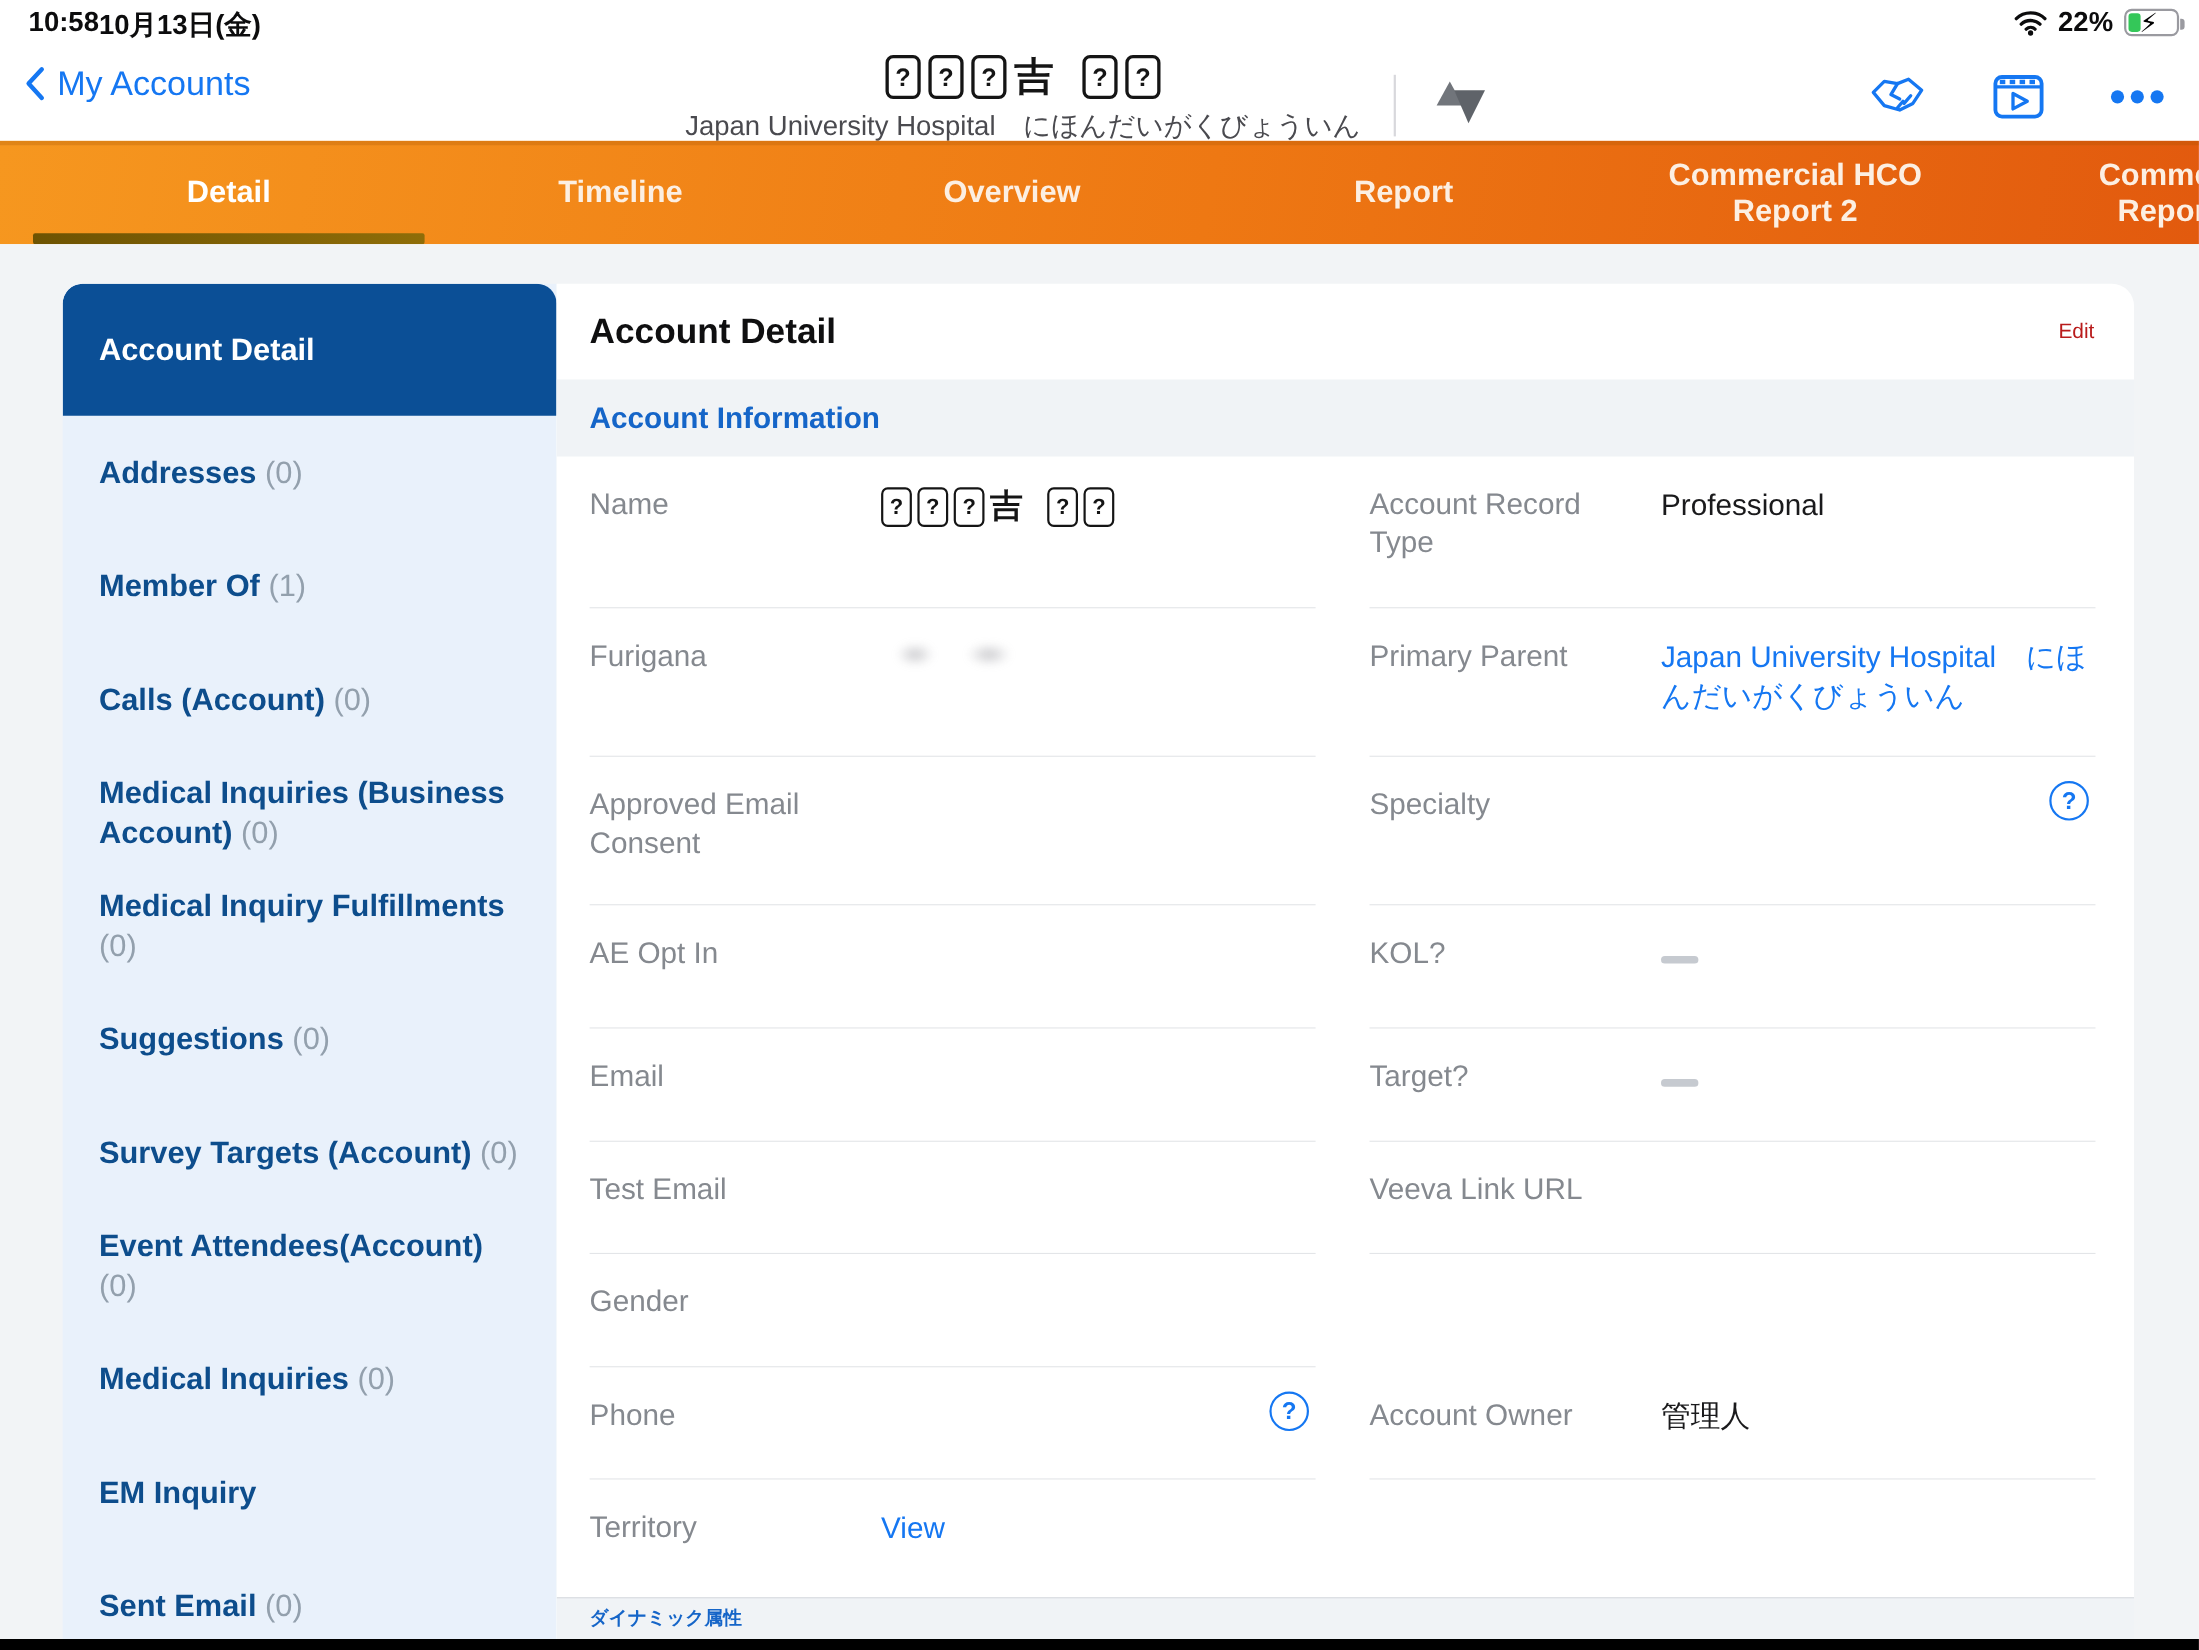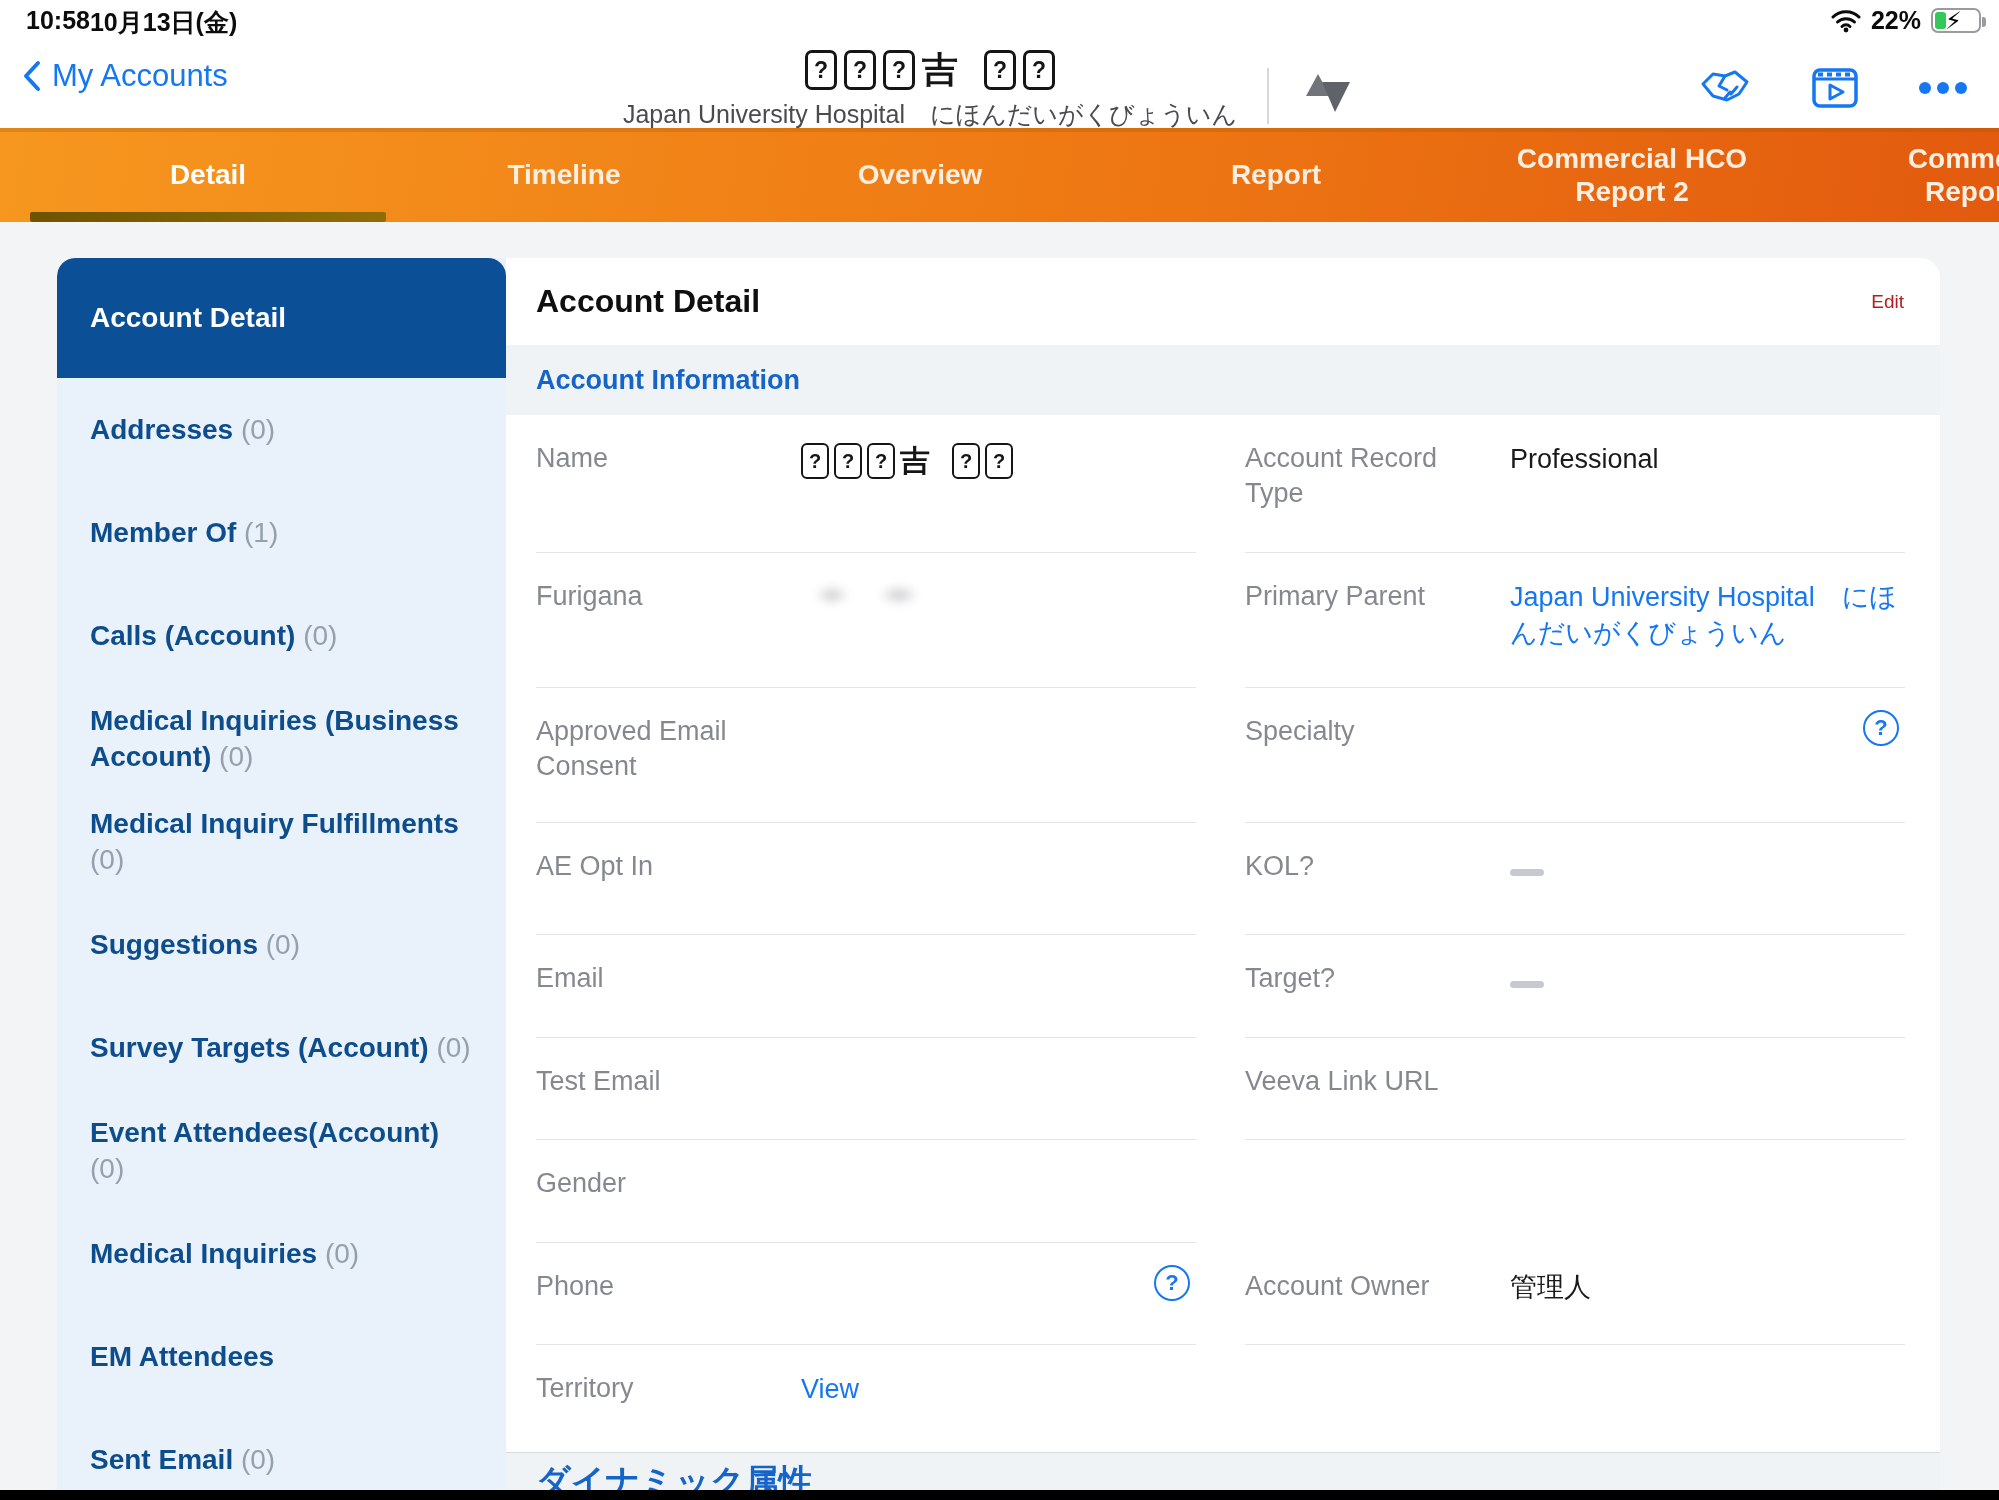--- a/index.html
+++ b/index.html
@@ -71,21 +71,21 @@
   .help-icon { position:absolute; right:6px; top:22px; width:36px; height:36px; border:2.5px solid #1577F2; border-radius:50%;
                color:#1577F2; font-size:22px; font-weight:700; display:flex; align-items:center; justify-content:center; cursor:pointer; }
   .name-tofu-box { display:inline-flex; align-items:center; justify-content:center; width:28px; height:36px; border:2.5px solid #151515; border-radius:6px; font-size:20px; font-weight:700; color:#151515; }
   .name-tofu-row { display:flex; align-items:center; gap:5px; }
   .name-tofu-kanji { font-size:30px; font-weight:600; color:#151515; }
   .blur-smudge { width:130px; height:28px; margin-top:2px; filter:blur(4px); opacity:.55;
     background-image:radial-gradient(closest-side,#9b9ba1,rgba(155,155,161,0)),radial-gradient(closest-side,#9b9ba1,rgba(155,155,161,0));
     background-size:34px 20px,40px 20px; background-position:14px 4px,78px 4px; background-repeat:no-repeat; }
 
   .mc-bottom { position:absolute; left:0; right:0; bottom:10px; height:38px; background:#F0F3F6; border-top:1px solid #D8DBDF; padding:6px 0 0 30px; overflow:hidden; }
-  .mc-bottom span { font-size:34px; font-weight:700; color:#1565C8; }
+  .mc-bottom span { font-size:17px; font-weight:700; color:#1565C8; }
 
   .home-bar { position:absolute; left:0; bottom:0; width:1999px; height:10px; background:#000; }
 
   svg { display:block; }
 </style>
 </head>
 <body>
 
 <div class="statusbar">
   <div class="sb-left">
@@ -209,21 +209,21 @@
       <div class="sb-item">
         <span class="txt">Survey Targets (Account)<span class="cnt"> (0)</span></span>
       </div>
       <div class="sb-item">
         <span class="txt">Event Attendees(Account)<span class="cnt"> (0)</span></span>
       </div>
       <div class="sb-item">
         <span class="txt">Medical Inquiries<span class="cnt"> (0)</span></span>
       </div>
       <div class="sb-item">
-        <span class="txt">EM Attendees</span>
+        <span class="txt">EM Inquiry</span>
       </div>
       <div class="sb-item">
         <span class="txt">Sent Email<span class="cnt"> (0)</span></span>
       </div>
     </div>
 
   <div class="maincard">
     <div class="mc-header">
       <div class="mc-title">Account Detail</div>
       <div class="mc-edit">Edit</div>

